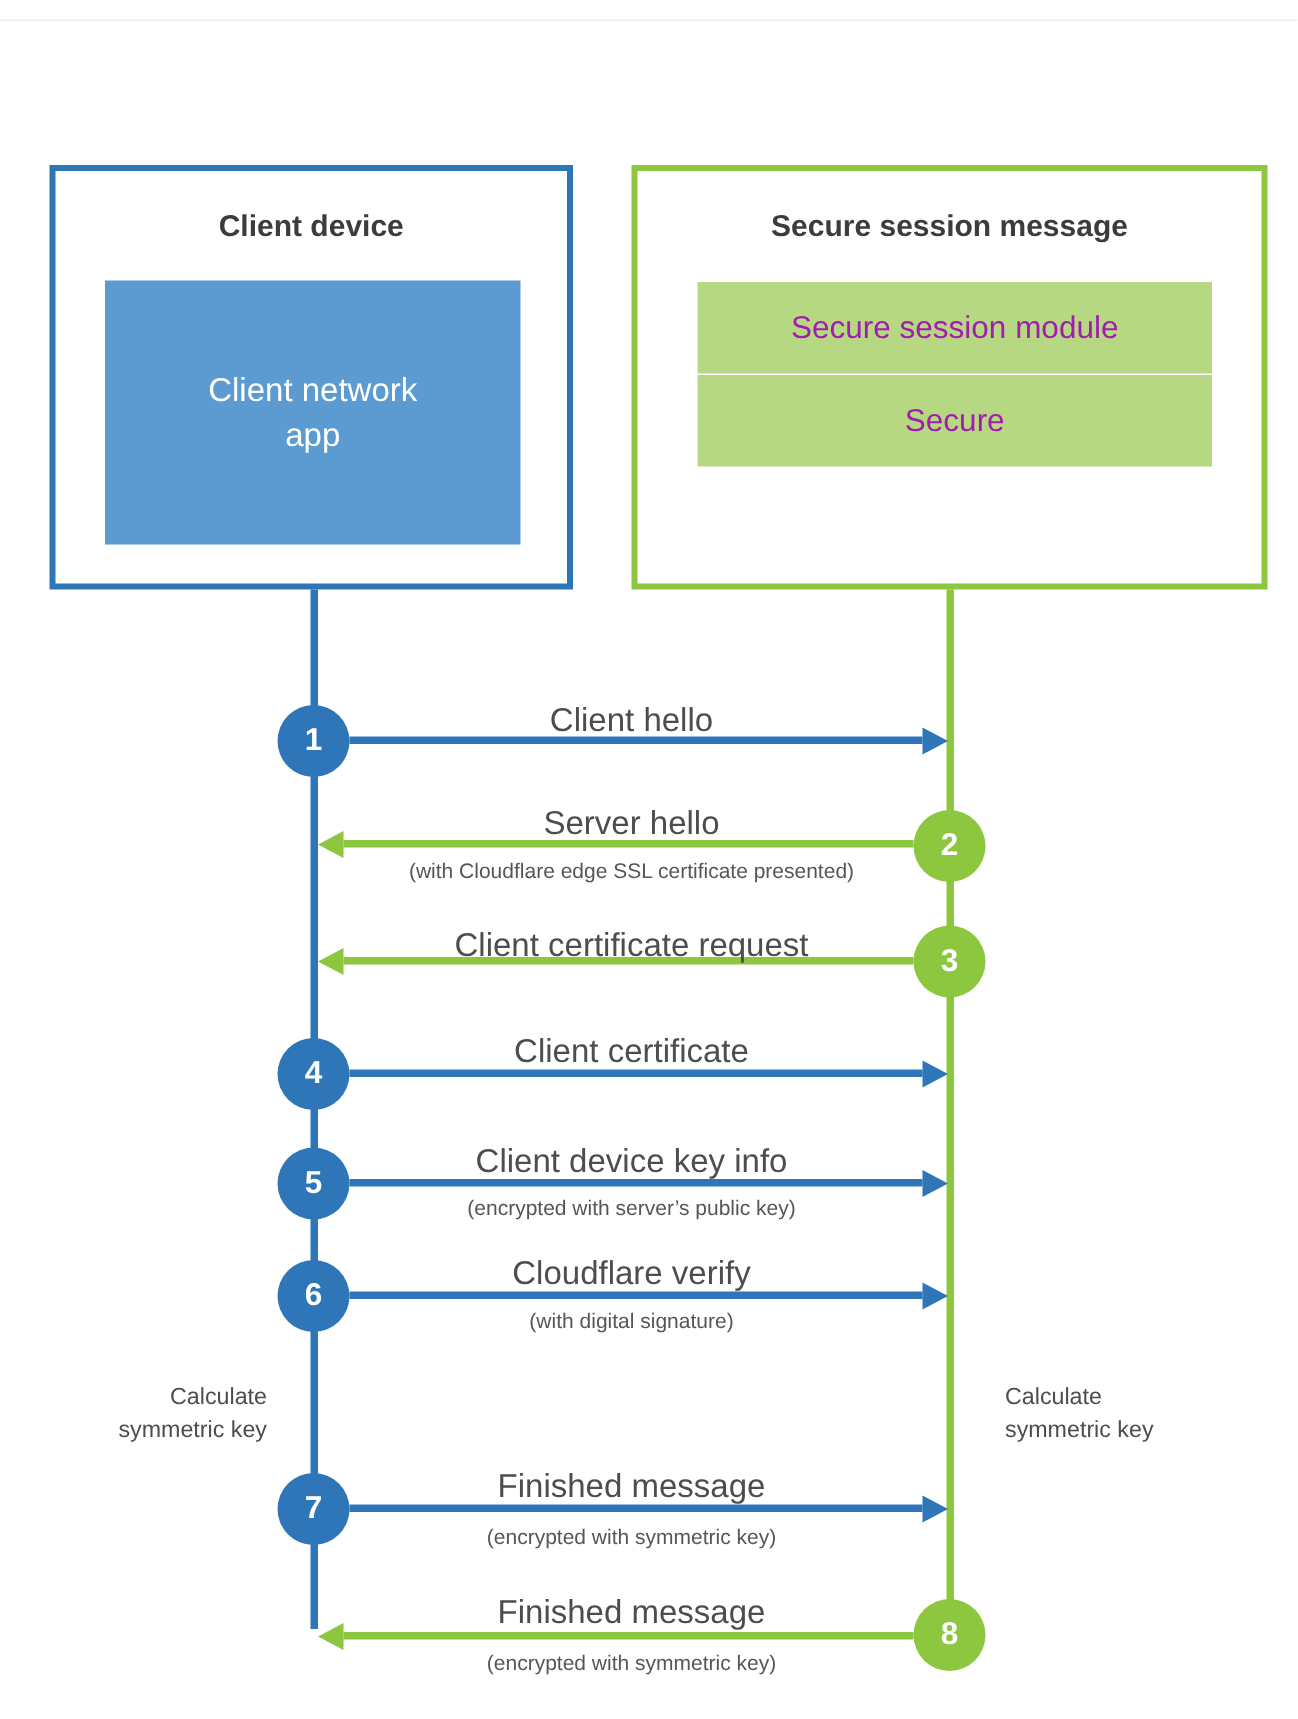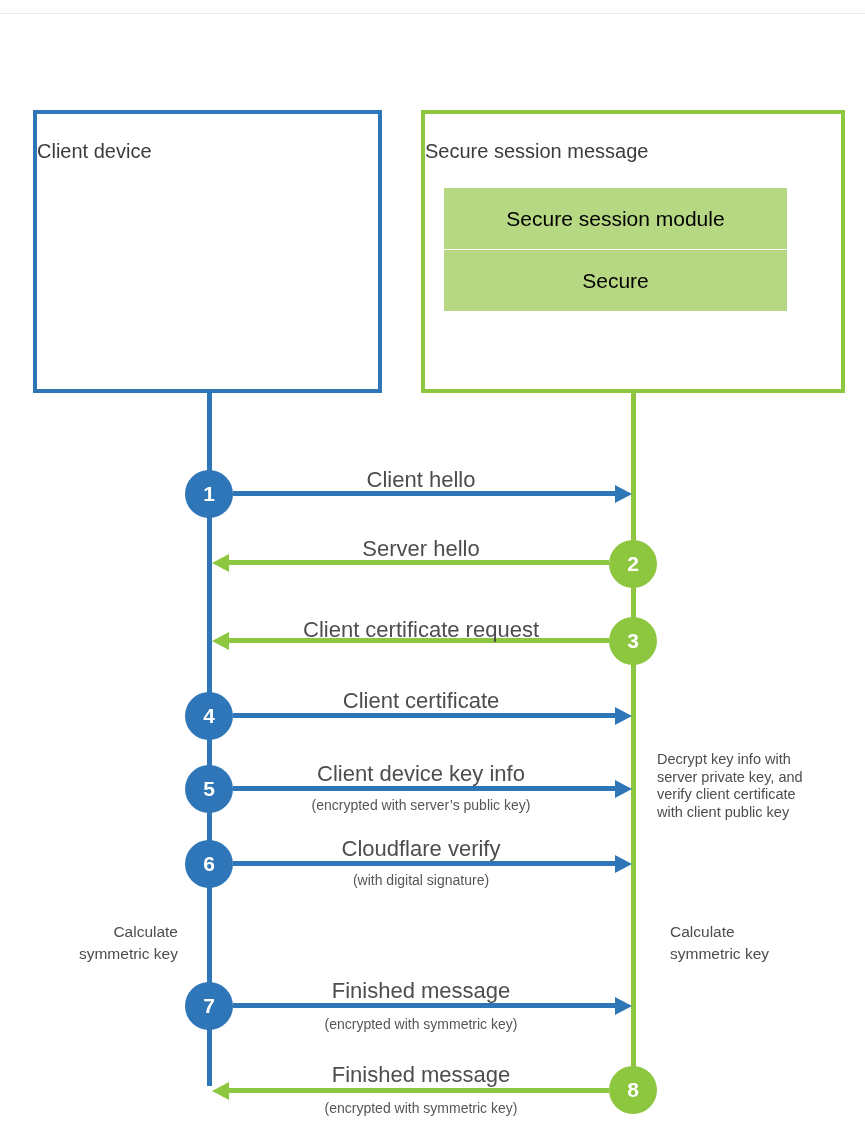--- a/index.html
+++ b/index.html
@@ -12,27 +12,27 @@
   *{box-sizing:border-box;margin:0;padding:0}
   body{background:#ffffff;font-family:"Liberation Sans","DejaVu Sans",sans-serif;}
   .canvas{position:relative;width:865px;height:1146px;background:#fff;overflow:hidden}
   .topline{position:absolute;left:0;top:13px;width:865px;height:1px;background:#ececec}
   .title{position:absolute;left:30px;top:20px;font-size:27px;font-weight:300;letter-spacing:.2px;color:#595959}
 
   
   .actor{position:absolute;top:110px;height:283px;background:#fff;border:4px solid}
   .actor.client{left:33px;width:349px;border-color:var(--blue)}
   .actor.server{left:421px;width:424px;border-color:var(--green)}
-  .actor-title{position:absolute;left:0;right:0;top:26px;text-align:left;font-size:20px;font-weight:normal;color:#3c3c3c}
+  .actor-title{position:absolute;left:0;right:0;top:26px;text-align:center;font-size:20px;font-weight:bold;color:#3c3c3c}
 
   .app-box{position:absolute;left:70px;top:187px;width:277px;height:176px;background:var(--blue-fill);
            display:flex;align-items:center;justify-content:center;text-align:center;
            color:#fff;font-size:22px;line-height:30px;white-space:pre-line}
-  .bar{position:absolute;left:444px;width:343px;height:61px;background:var(--green-fill);
-       display:flex;align-items:center;justify-content:center;color:#000000;font-size:21px}
+  .bar{position:absolute;left:465px;width:343px;height:61px;background:var(--green-fill);
+       display:flex;align-items:center;justify-content:center;color:#a21caf;font-size:21px}
   .bar.b1{top:188px}.bar.b2{top:250px}.bar.b3{top:311px}
 
   
   .lifeline{position:absolute;width:5px}
   .lifeline.blue{left:207px;top:393px;height:693px;background:var(--blue)}
   .lifeline.green{left:631px;top:393px;height:699px;background:var(--green)}
 
   
   .hline{position:absolute;height:5px}
   .hline.blue{background:var(--blue)}
@@ -57,20 +57,24 @@
 </style>
 </head>
 <body>
 
 <div class="canvas">
   <div class="topline"></div>
 
   <div class="actor client">
     <div class="actor-title">Client device</div>
   </div>
+  <div class="app-box">
+    <span>Client network
+app</span>
+  </div>
 
   <div class="actor server">
     <div class="actor-title">Secure session message</div>
   </div>
   <div class="bar b1">Secure session module</div>
   <div class="bar b2">Secure</div>
 
   <div class="lifeline blue"></div>
   <div class="lifeline green"></div>
 
@@ -80,20 +84,21 @@
     <span>1</span>
   </div>
   <div class="msg" style="top:467px">Client hello</div>
 
   <div class="hline green" style="left:229px;top:560px;width:380px"></div>
   <div class="head left" style="left:212px;top:554px"></div>
   <div class="circle green-bg" style="left:609px;top:540px">
     <span>2</span>
   </div>
   <div class="msg" style="top:536px">Server hello</div>
+  <div class="sub" style="top:572px">(with Cloudflare edge SSL certificate presented)</div>
 
   <div class="hline green" style="left:229px;top:638px;width:380px"></div>
   <div class="head left" style="left:212px;top:632px"></div>
   <div class="circle green-bg" style="left:609px;top:617px">
     <span>3</span>
   </div>
   <div class="msg" style="top:617px">Client certificate request</div>
 
   <div class="hline blue" style="left:233px;top:713px;width:382px"></div>
   <div class="head right" style="left:615px;top:707px"></div>
@@ -111,24 +116,20 @@
   <div class="sub" style="top:797px">(encrypted with server’s public key)</div>
 
   <div class="hline blue" style="left:233px;top:861px;width:382px"></div>
   <div class="head right" style="left:615px;top:855px"></div>
   <div class="circle blue-bg" style="left:185px;top:840px">
     <span>6</span>
   </div>
   <div class="msg" style="top:836px">Cloudflare verify</div>
   <div class="sub" style="top:872px">(with digital signature)</div>
 
-  <div class="note decrypt">Decrypt key info with
-server private key, and
-verify client certificate
-with client public key</div>
   <div class="calc left">Calculate
 symmetric key</div>
   <div class="calc right">Calculate
 symmetric key</div>
 
   <div class="hline blue" style="left:233px;top:1003px;width:382px"></div>
   <div class="head right" style="left:615px;top:997px"></div>
   <div class="circle blue-bg" style="left:185px;top:982px">
     <span>7</span>
   </div>

